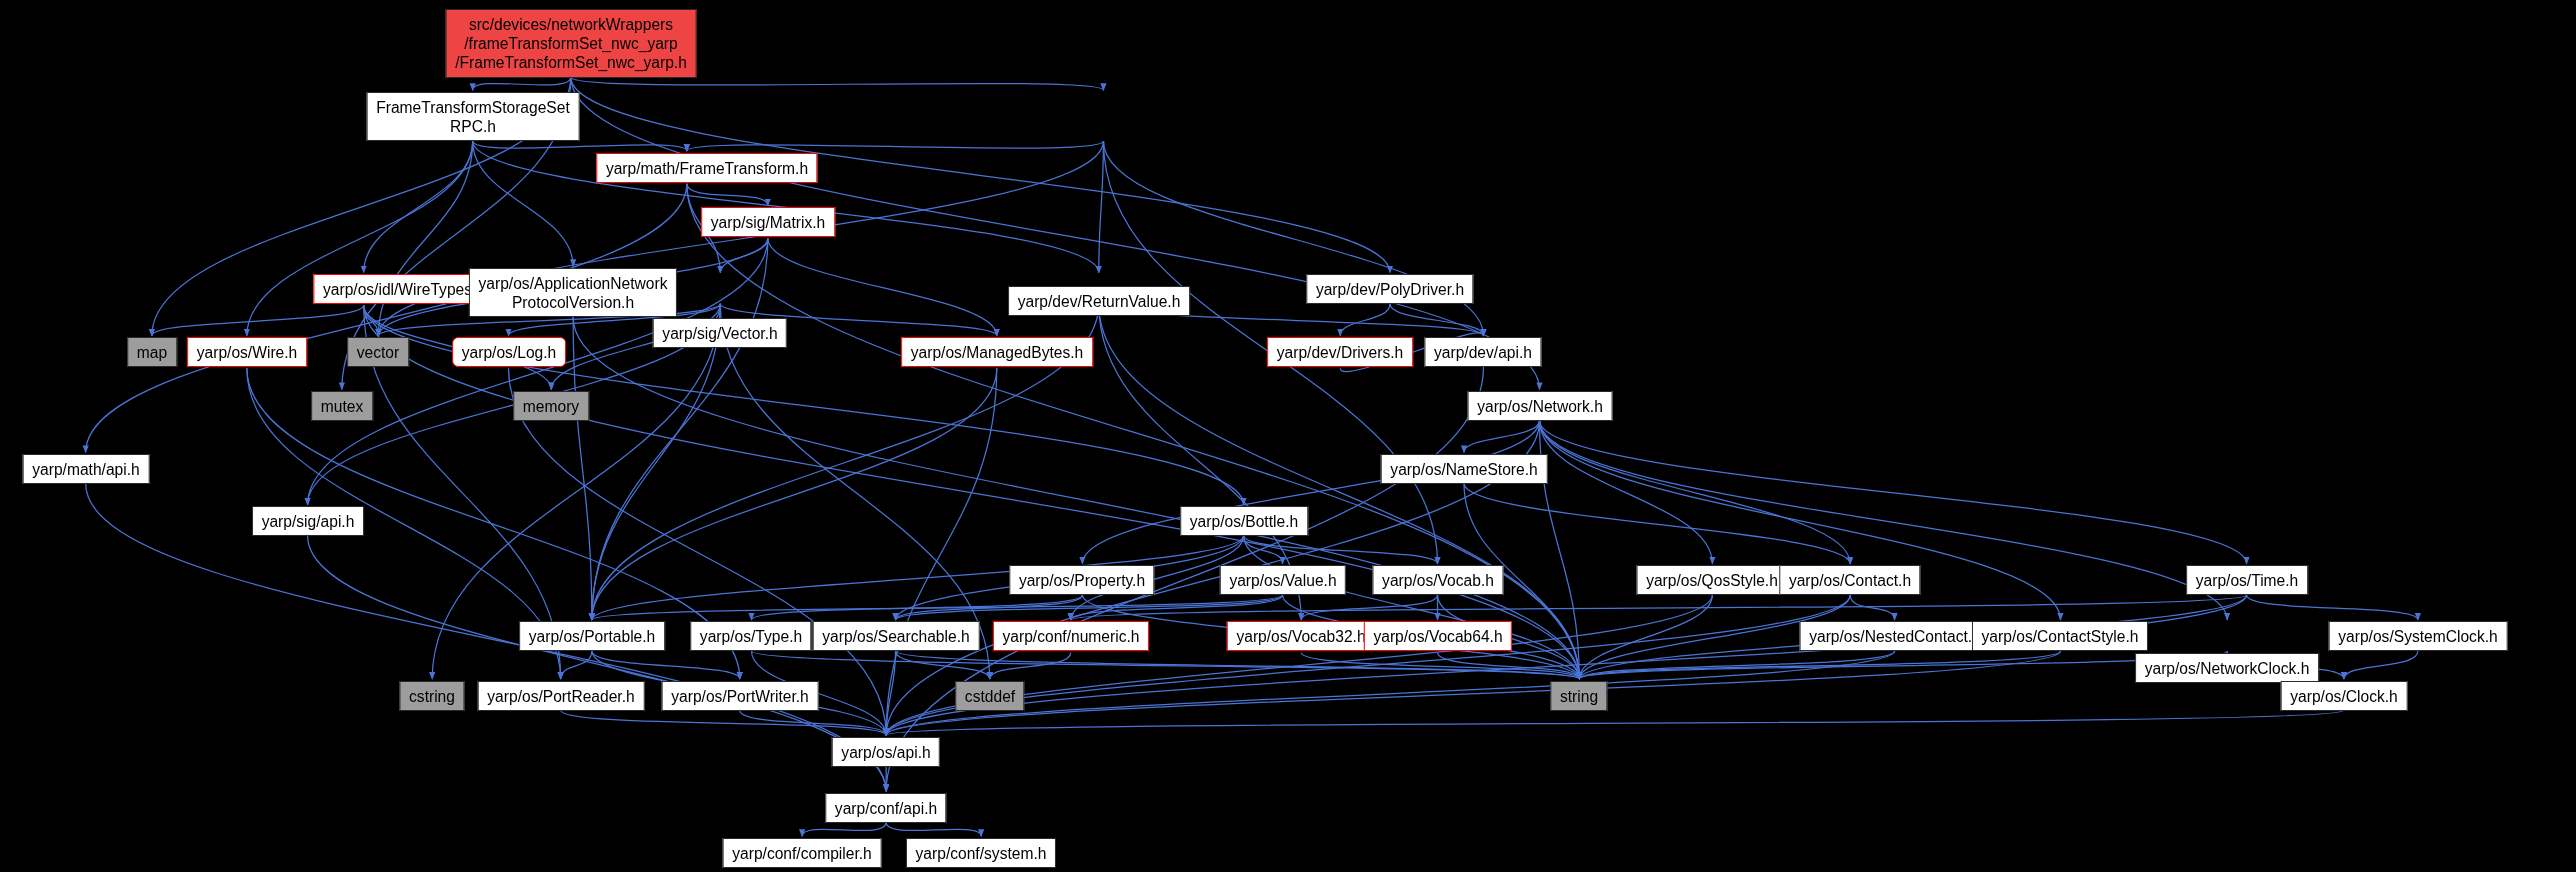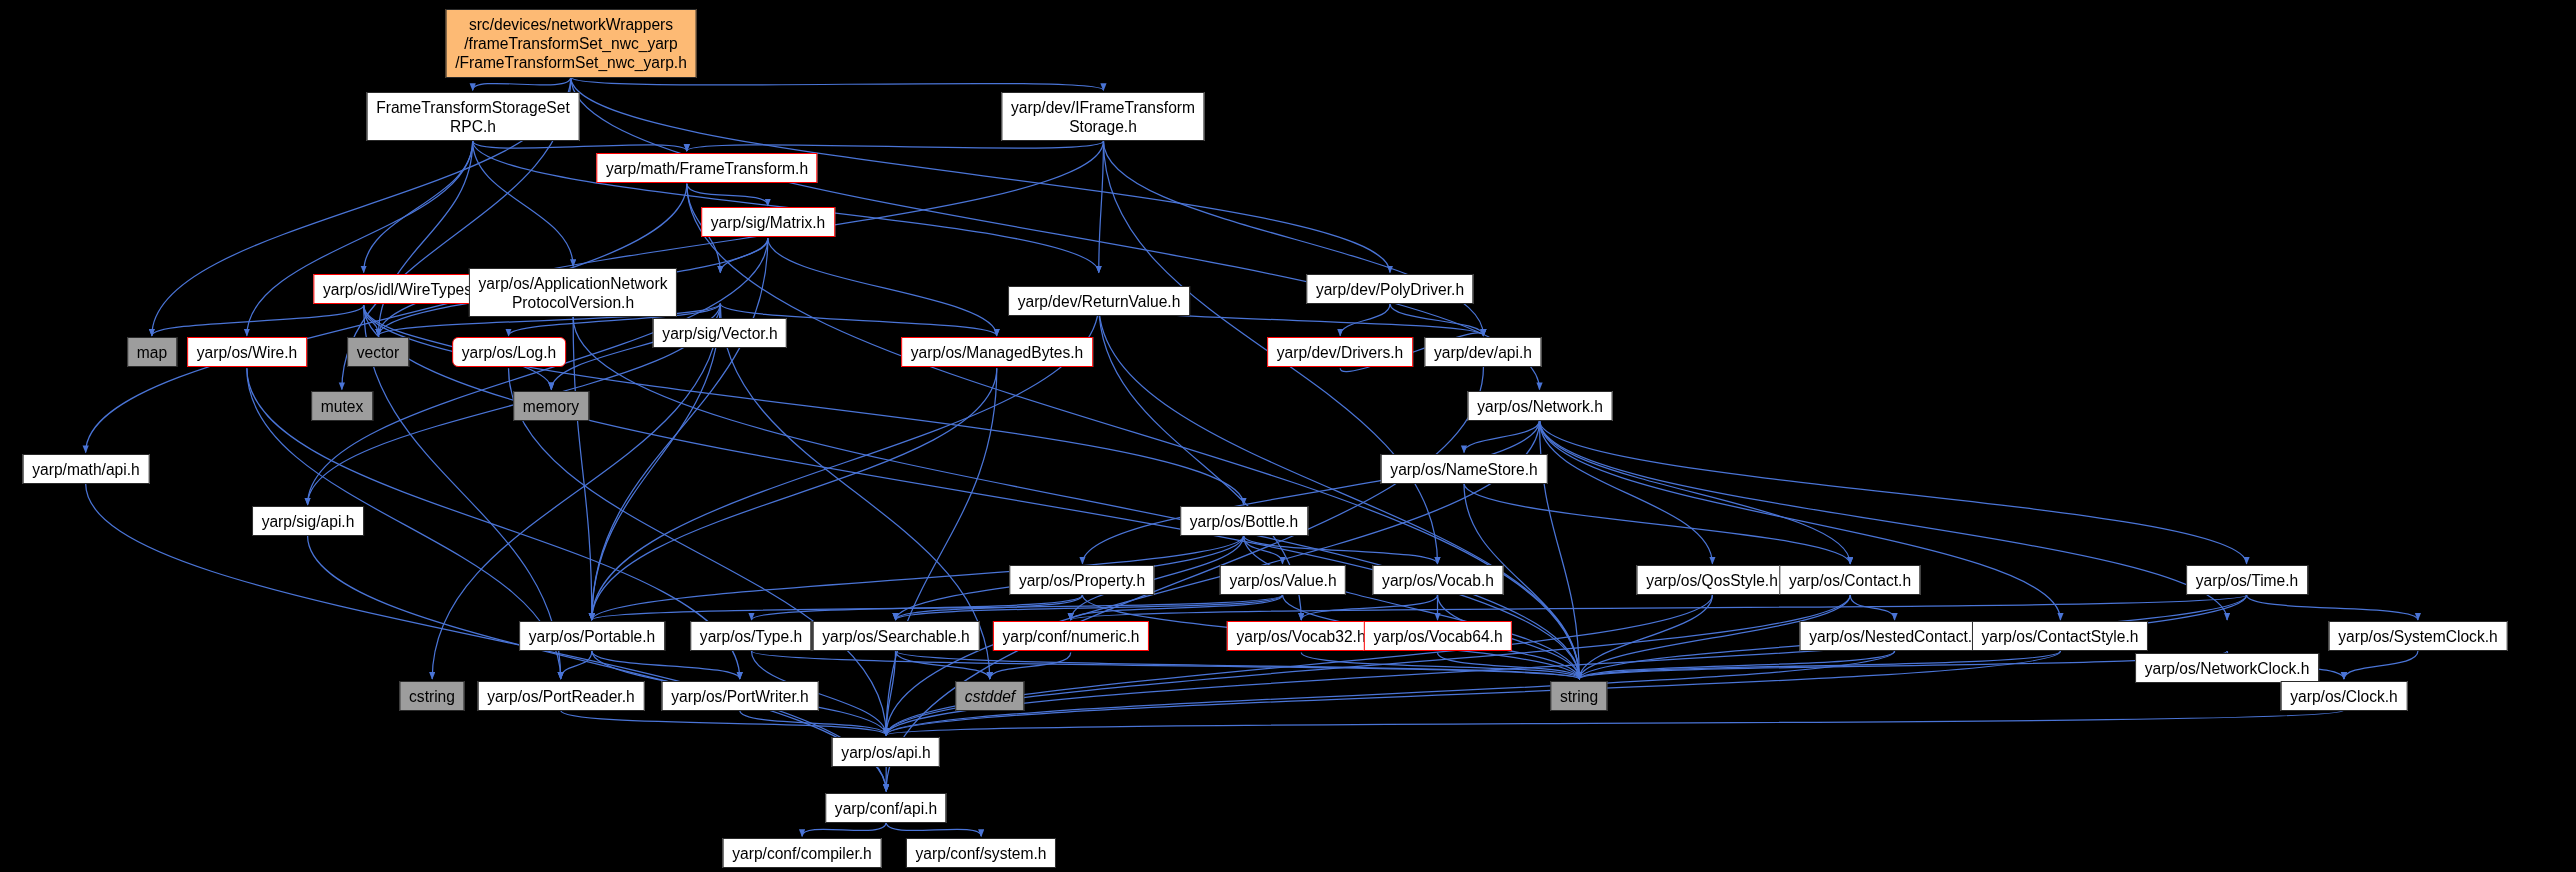--- a/index.html
+++ b/index.html
@@ -27,21 +27,21 @@
     border: 0.8px solid #2a2a2a;
     padding: 4.7px 8.6px;
     font-size: 15.6px;
     line-height: 1.22;
     white-space: pre-line;
     text-align: center;
     cursor: pointer;
     box-sizing: border-box;
   }
   .node.gray { background: #9d9d9d; }
-  .node.main { background: #fdba74; }
+  .node.main { background: #ef4444; }
   .node.red  { border: 1.6px solid #ff0000; }
 </style>
 </head>
 <body style="background: rgb(0, 0, 0);">
 
 <div class="graph">
   <svg class="edge-layer" id="edge-layer" width="2576" height="873" viewBox="0 0 3308 1121">
       <defs>
         <marker id="arrow" markerUnits="userSpaceOnUse" markerWidth="12" markerHeight="10" refX="9" refY="4" orient="auto">
           <path d="M0,0 L10,4 L0,8 z" fill="#4a74d6"></path>
@@ -164,22 +164,20 @@
       <path d="M 1138 984 C 1138 1008 1138 994 1138 1016" fill="none" stroke="#4a74d6" stroke-width="1.6" marker-end="url(#arrow)"></path>
       <path d="M 1138 1056 C 1138 1080 1030 1052 1030 1074" fill="none" stroke="#4a74d6" stroke-width="1.6" marker-end="url(#arrow)"></path>
       <path d="M 1138 1056 C 1138 1080 1260 1052 1260 1074" fill="none" stroke="#4a74d6" stroke-width="1.6" marker-end="url(#arrow)"></path>
     </svg>
 
 <div class="node main" style="left: 571px; top: 9.3px;">src/devices/networkWrappers
 /frameTransformSet_nwc_yarp
 /FrameTransformSet_nwc_yarp.h</div>
     <div class="node normal" style="left: 473px; top: 92px;">FrameTransformStorageSet
 RPC.h</div>
-    <div class="node normal" style="left: 1103px; top: 92px;">yarp/dev/IFrameTransform
-Storage.h</div>
     <div class="node red" style="left: 687px; top: 153px; margin-left: 20px;">yarp/math/FrameTransform.h</div>
     <div class="node red" style="left: 768px; top: 207px;">yarp/sig/Matrix.h</div>
     <div class="node red" style="left: 364px; top: 274px; margin-left: 40px;">yarp/os/idl/WireTypes.h</div>
     <div class="node normal" style="left: 573px; top: 268px;">yarp/os/ApplicationNetwork
 ProtocolVersion.h</div>
     <div class="node normal" style="left: 720px; top: 274px; margin-top: 44px;">yarp/sig/Vector.h</div>
     <div class="node normal" style="left: 1099px; top: 286px;">yarp/dev/ReturnValue.h</div>
     <div class="node normal" style="left: 1390px; top: 274px;">yarp/dev/PolyDriver.h</div>
     <div class="node gray" style="left: 152px; top: 337px;">map</div>
     <div class="node red" style="left: 247px; top: 337px;">yarp/os/Wire.h</div>
@@ -207,21 +205,21 @@
     <div class="node red" style="left: 1071px; top: 621px;">yarp/conf/numeric.h</div>
     <div class="node red" style="left: 1301px; top: 621px;">yarp/os/Vocab32.h</div>
     <div class="node red" style="left: 1438px; top: 621px;">yarp/os/Vocab64.h</div>
     <div class="node normal" style="left: 1895px; top: 621px;">yarp/os/NestedContact.h</div>
     <div class="node normal" style="left: 2060px; top: 621px;">yarp/os/ContactStyle.h</div>
     <div class="node normal" style="left: 2227px; top: 621px; margin-top: 32px;">yarp/os/NetworkClock.h</div>
     <div class="node normal" style="left: 2418px; top: 621px;">yarp/os/SystemClock.h</div>
     <div class="node gray" style="left: 432px; top: 681px;">cstring</div>
     <div class="node normal" style="left: 561px; top: 681px;">yarp/os/PortReader.h</div>
     <div class="node normal" style="left: 740px; top: 681px;">yarp/os/PortWriter.h</div>
-    <div class="node gray" style="left: 990px; top: 681px; font-style: italic;">cstddef</div>
+    <div class="node gray" style="left: 990px; top: 681px;">cstddef</div>
     <div class="node gray" style="left: 1579px; top: 681px;">string</div>
     <div class="node normal" style="left: 2344px; top: 681px;">yarp/os/Clock.h</div>
     <div class="node normal" style="left: 886px; top: 737px;">yarp/os/api.h</div>
     <div class="node normal" style="left: 886px; top: 793px;">yarp/conf/api.h</div>
     <div class="node normal" style="left: 802px; top: 838px;">yarp/conf/compiler.h</div>
     <div class="node normal" style="left: 981px; top: 838px;">yarp/conf/system.h</div>
   </div>
 
 
 </body></html>

